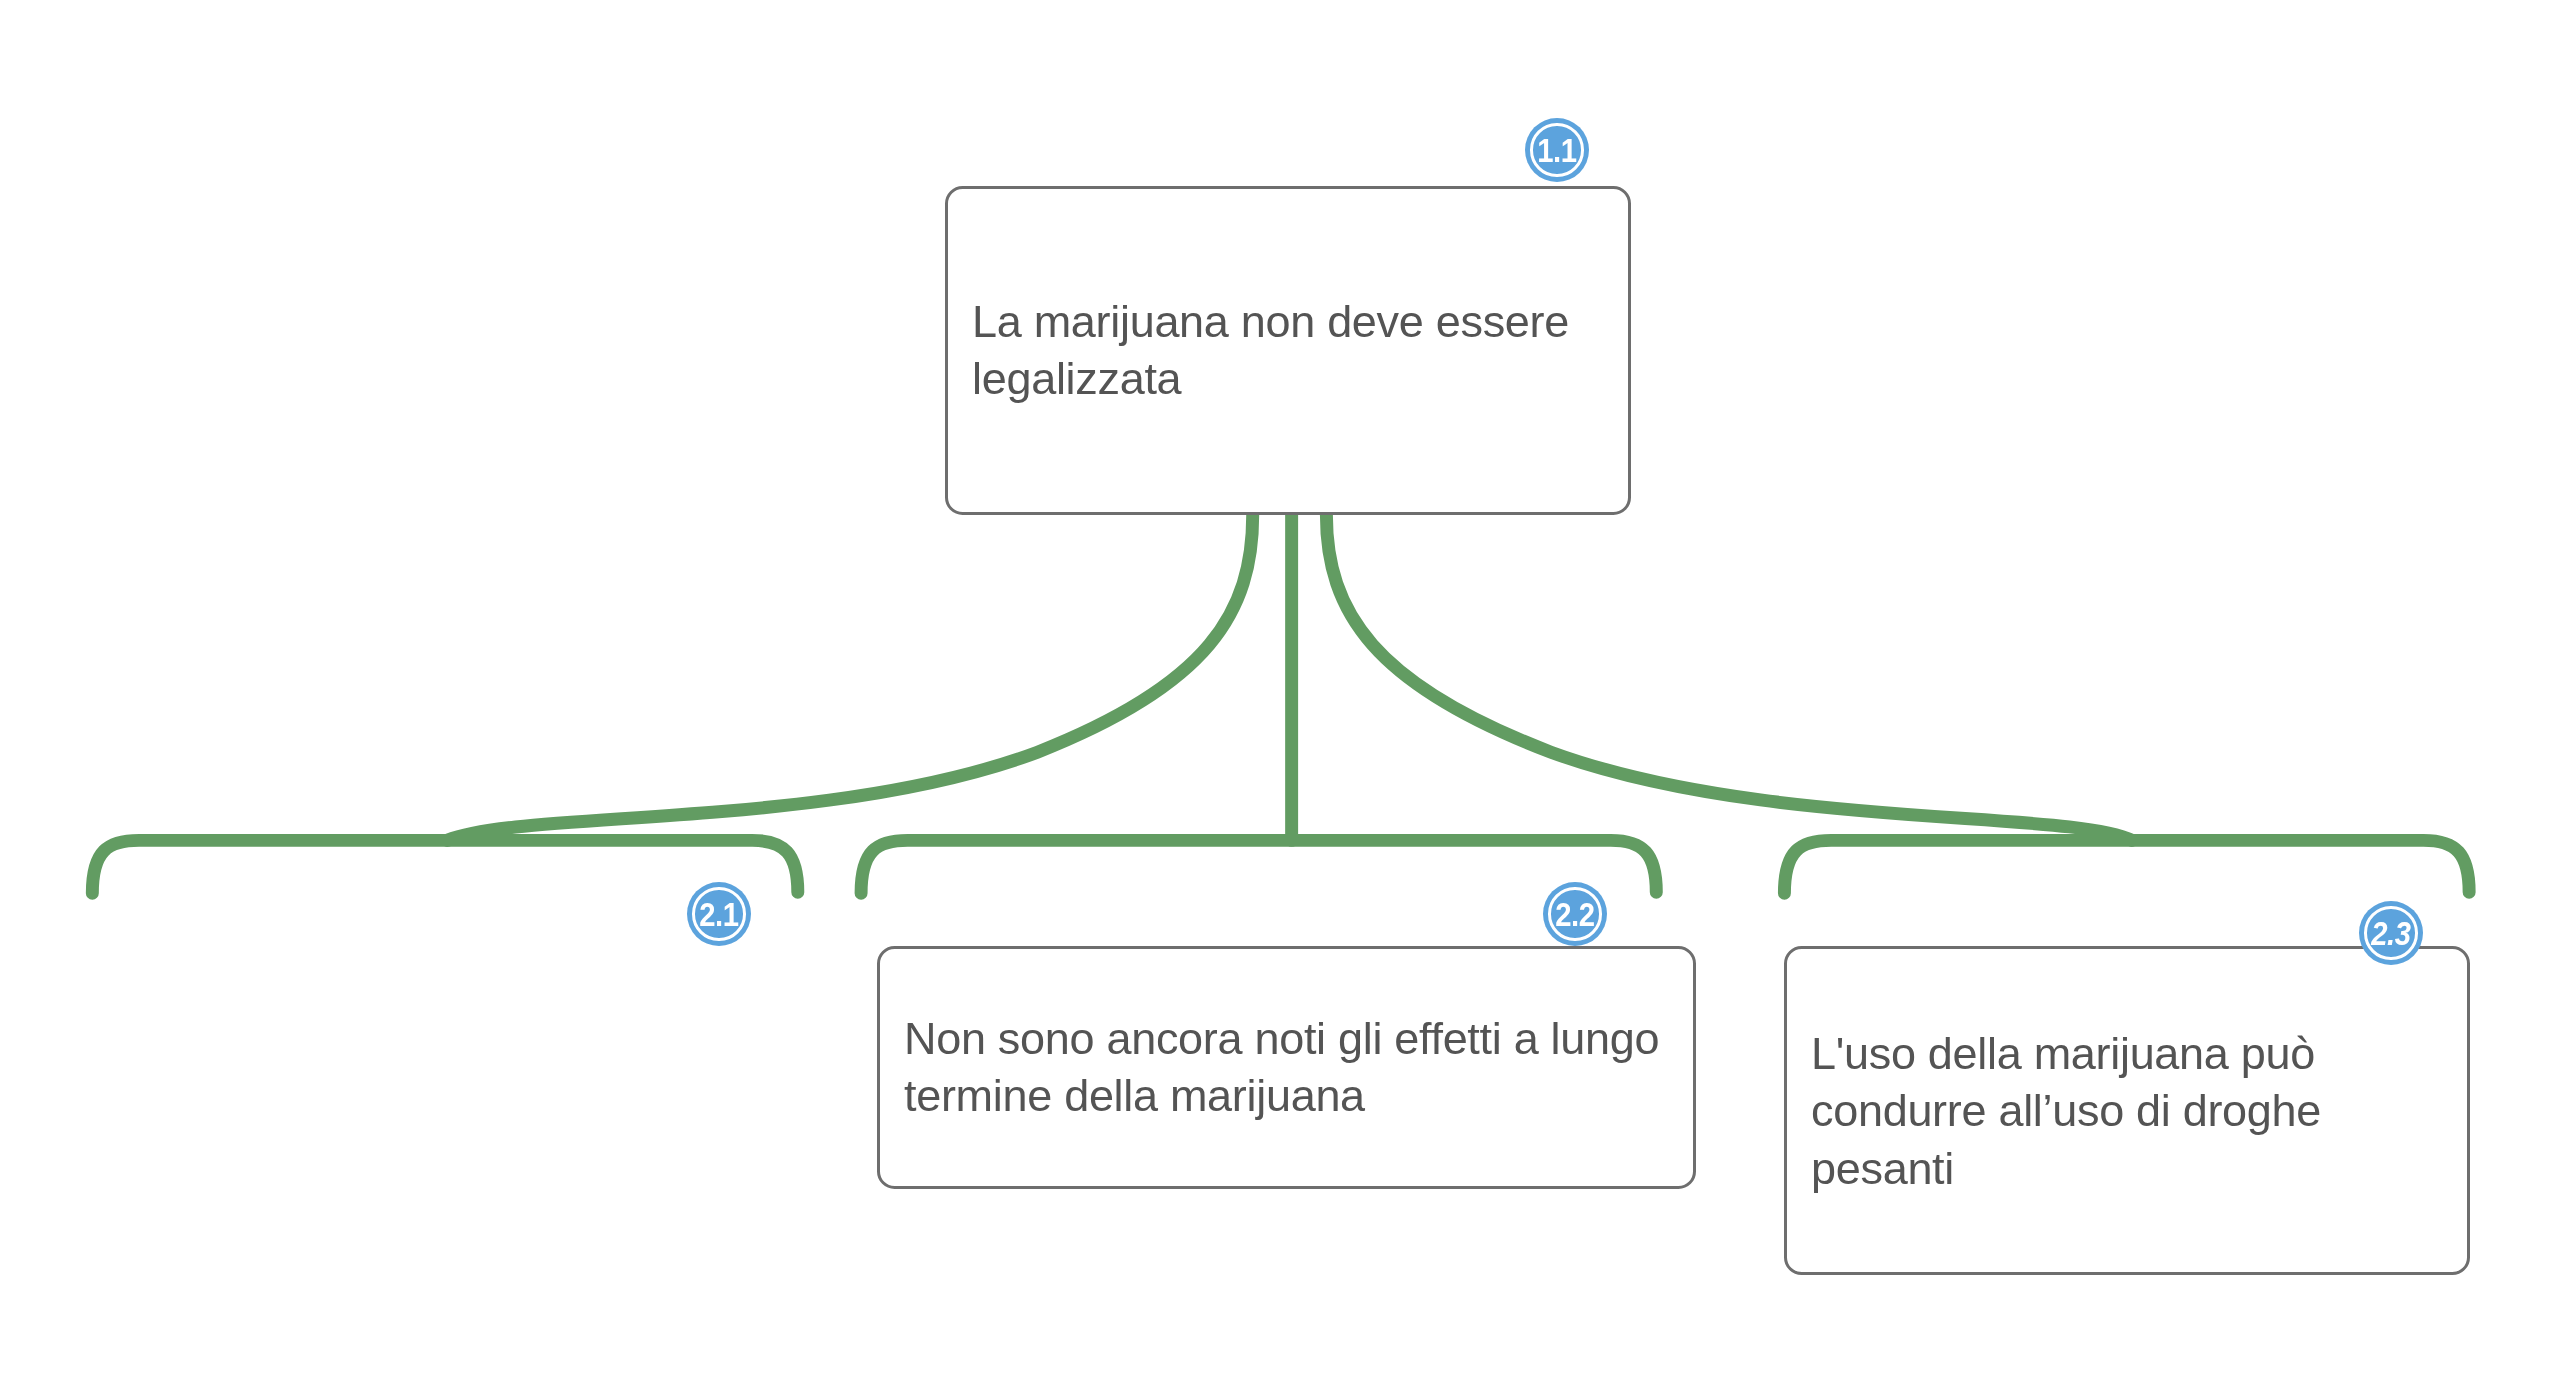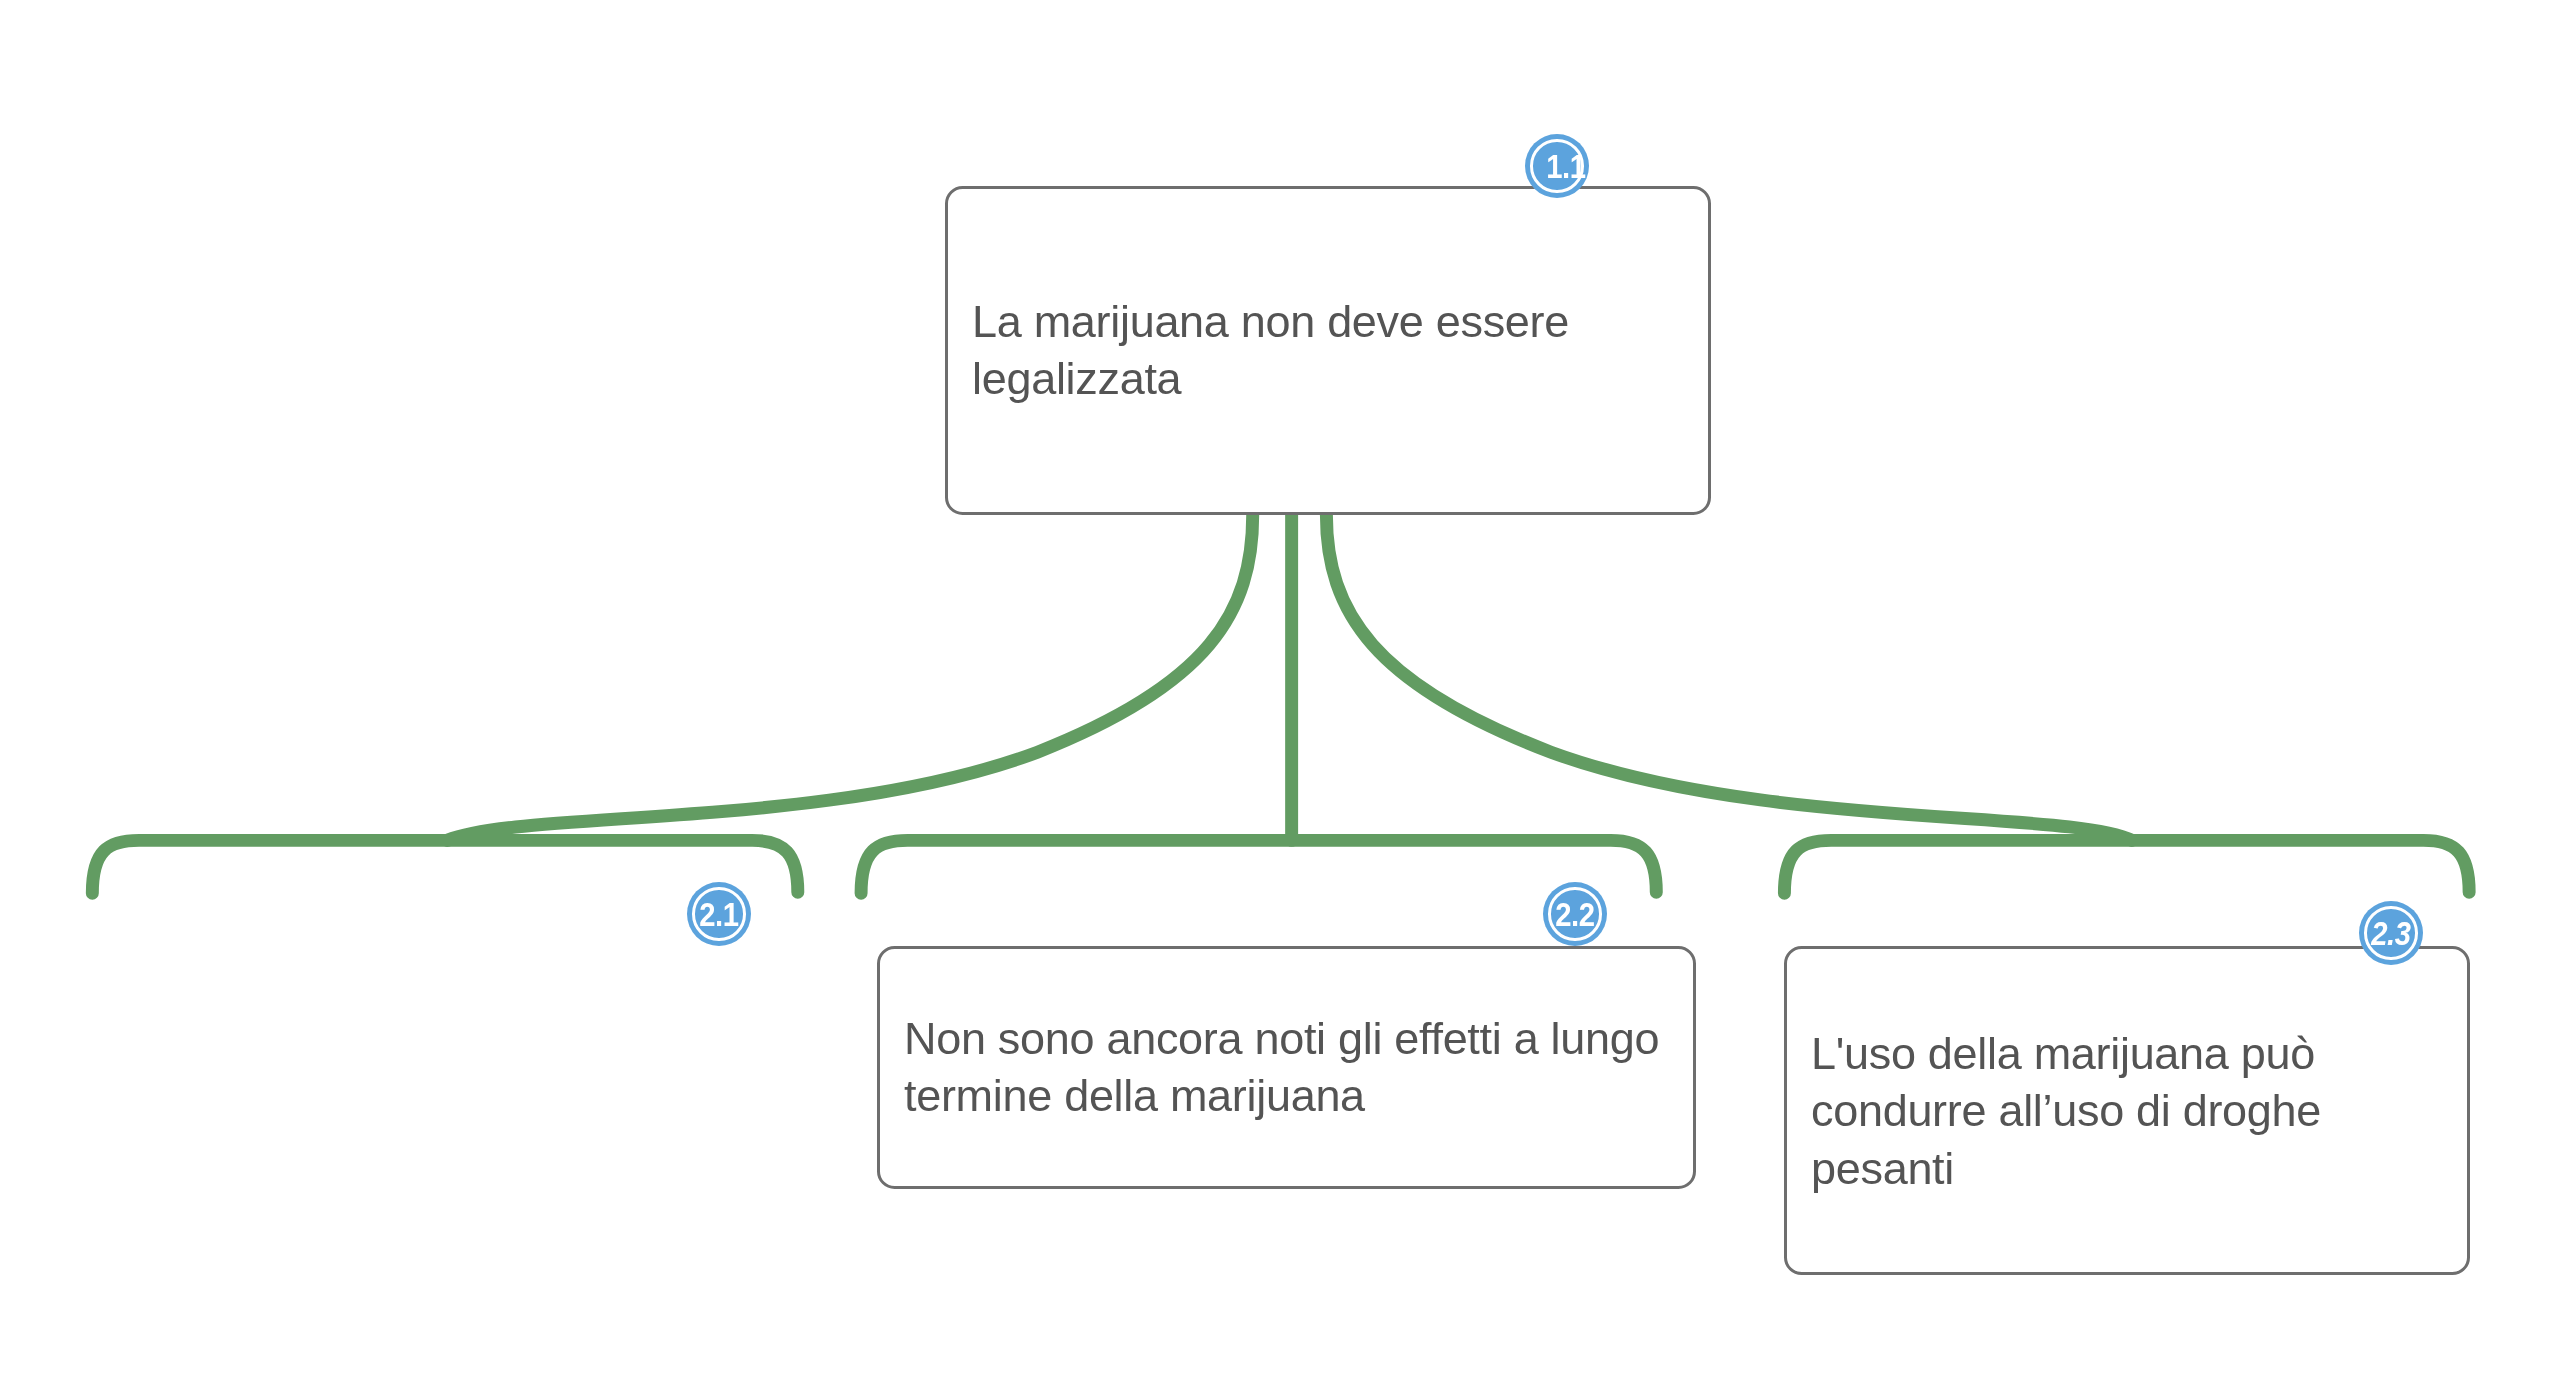--- a/index.html
+++ b/index.html
@@ -98,24 +98,24 @@
       <path d="M 2557 992 C 2557 1180 2650 1320 2990 1450 C 3400 1600 3990 1560 4110 1620"></path>
 
       <path d="M 178 1722 C 178 1640 208 1620 268 1620 L 1450 1620 C 1512 1620 1538 1646 1538 1720"></path>
 
       <path d="M 1660 1722 C 1660 1640 1690 1620 1750 1620 L 3105 1620 C 3168 1620 3193 1646 3193 1720"></path>
 
       <path d="M 3440 1722 C 3440 1640 3470 1620 3530 1620 L 4672 1620 C 4735 1620 4760 1646 4760 1720"></path>
     </g>
   </svg>
 
-  <div class="node" style="left:945px; top:186px; width:766px; height:329px;">
+  <div class="node" style="left:945px; top:186px; width:686px; height:329px;">
     <div class="node-text">La marijuana non deve essere legalizzata</div>
   </div>
-  <div class="badge" style="left:1525px; top:134px;justify-content:flex-end;">
+  <div class="badge" style="left:1525px; top:118px;">
     <span class="badge-label">1.1</span>
   </div>
 
   <div class="badge" style="left:687px; top:882px;">
     <span class="badge-label">2.1</span>
   </div>
 
   <div class="node" style="left:877px; top:946px; width:819px; height:243px;">
     <div class="node-text">Non sono ancora noti gli effetti a lungo termine della marijuana</div>
   </div>

